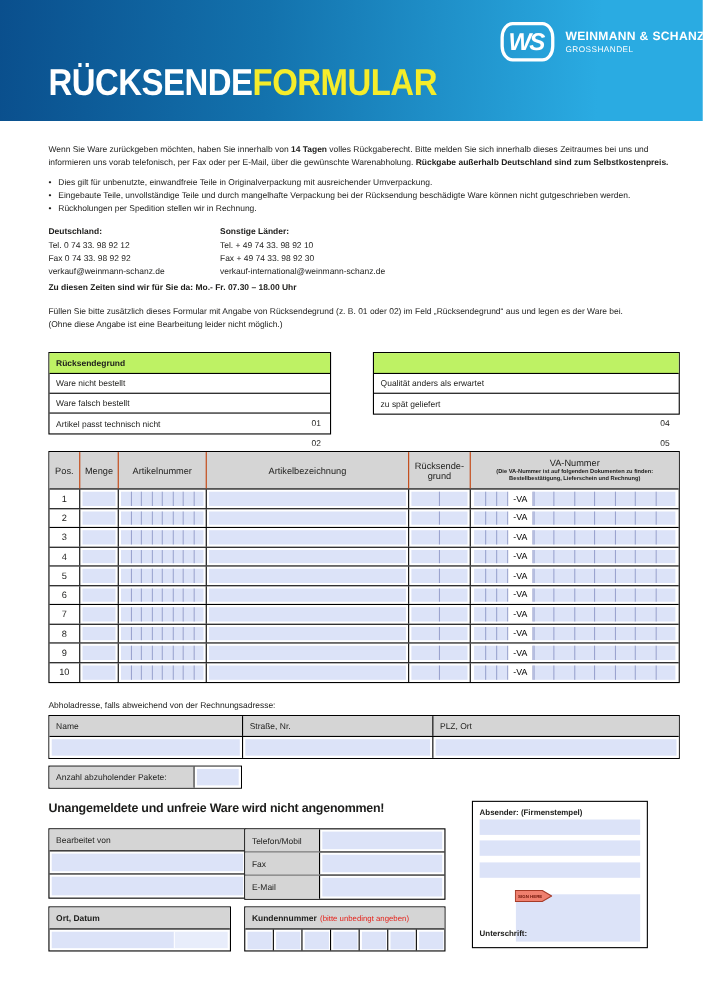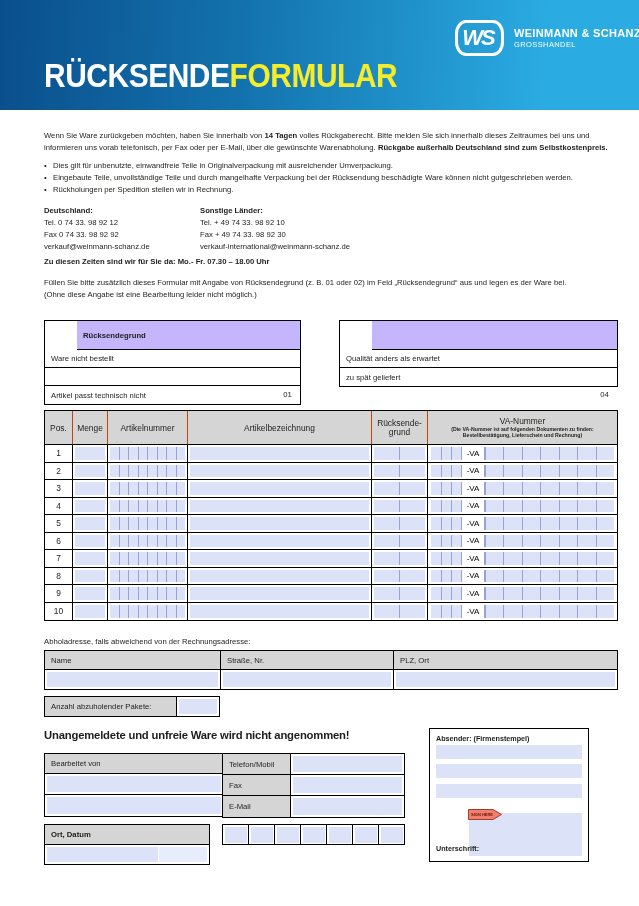--- a/index.html
+++ b/index.html
@@ -36,22 +36,22 @@
   .bullet .dot { width:9px; }
   .contacts { position:absolute; left:44px; top:205px; display:flex; font-size:7.7px; line-height:12px; }
   .contact-col { width:156px; }
   .contact-title { font-weight:bold; }
   .hours { position:absolute; left:44px; top:257px; font-size:7.7px; font-weight:bold; }
   .instruction { position:absolute; left:44px; top:277px; width:574px; font-size:7.7px; line-height:12px; }
   
   .rtable { position:absolute; border:1.5px solid #000; font-size:7.7px; background:#fff; }
   .rtable-left  { left:44px;  top:320px; width:257px; }
   .rtable-right { left:339px; top:320px; width:279px; }
-  .rtable .hd { height:29px; background:#c4b5fd; border-bottom:1px solid #000;
-    display:flex; align-items:center; padding-left:6px; font-weight:bold;margin-left:32px; }
+  .rtable .hd { height:19px; background:#bef264; border-bottom:1px solid #000;
+    display:flex; align-items:center; padding-left:6px; font-weight:bold; }
   .rtable .row { display:flex; height:18px; border-bottom:1px solid #000; }
   .rtable .row:last-child { border-bottom:none; }
   .rtable .lbl { flex:1; display:flex; align-items:center; padding-left:6px; }
   .rtable .code { width:26px; border-left:1px solid #000; display:flex; align-items:center; justify-content:center;margin-top:44px; }
   
   .items { position:absolute; left:44px; top:410px; width:574px; border:1.5px solid #000; }
   .thead { display:flex; height:34px; background:#d5d5d5; border-bottom:1px solid #000; }
   .th { border-right:1px solid #c2410c; display:flex; flex-direction:column;
     align-items:center; justify-content:center; text-align:center; font-size:8.4px; }
   .th:last-child { border-right:none; }
@@ -184,20 +184,21 @@
     <div>(Ohne diese Angabe ist eine Bearbeitung leider nicht möglich.)</div>
   </div>
 
   <div class="rtable rtable-left">
     <div class="hd">Rücksendegrund</div>
     <div class="row">
       <div class="lbl">Ware nicht bestellt</div>
       <div class="code">01</div>
     </div>
     <div class="row">
+      <div class="lbl">Ware falsch bestellt</div>
       <div class="code">02</div>
     </div>
     <div class="row">
       <div class="lbl">Artikel passt technisch nicht</div>
       <div class="code">03</div>
     </div>
   </div>
   <div class="rtable rtable-right">
     <div class="hd"></div>
     <div class="row">
@@ -734,20 +735,24 @@
     <div class="hd">Ort, Datum</div>
     <div class="irow">
       <div class="fill-split">
         <div class="fa"></div>
         <div class="fb"></div>
       </div>
     </div>
   </div>
 
   <div class="formbox kundbox">
+    <div class="hd">
+      <span class="b">Kundennummer</span>
+      <span class="red">(bitte unbedingt angeben)</span>
+    </div>
     <div class="kundcells">
       <div class="kundcell">
           <div class="fill"></div>
         </div>
       <div class="kundcell">
           <div class="fill"></div>
         </div>
       <div class="kundcell">
           <div class="fill"></div>
         </div>

